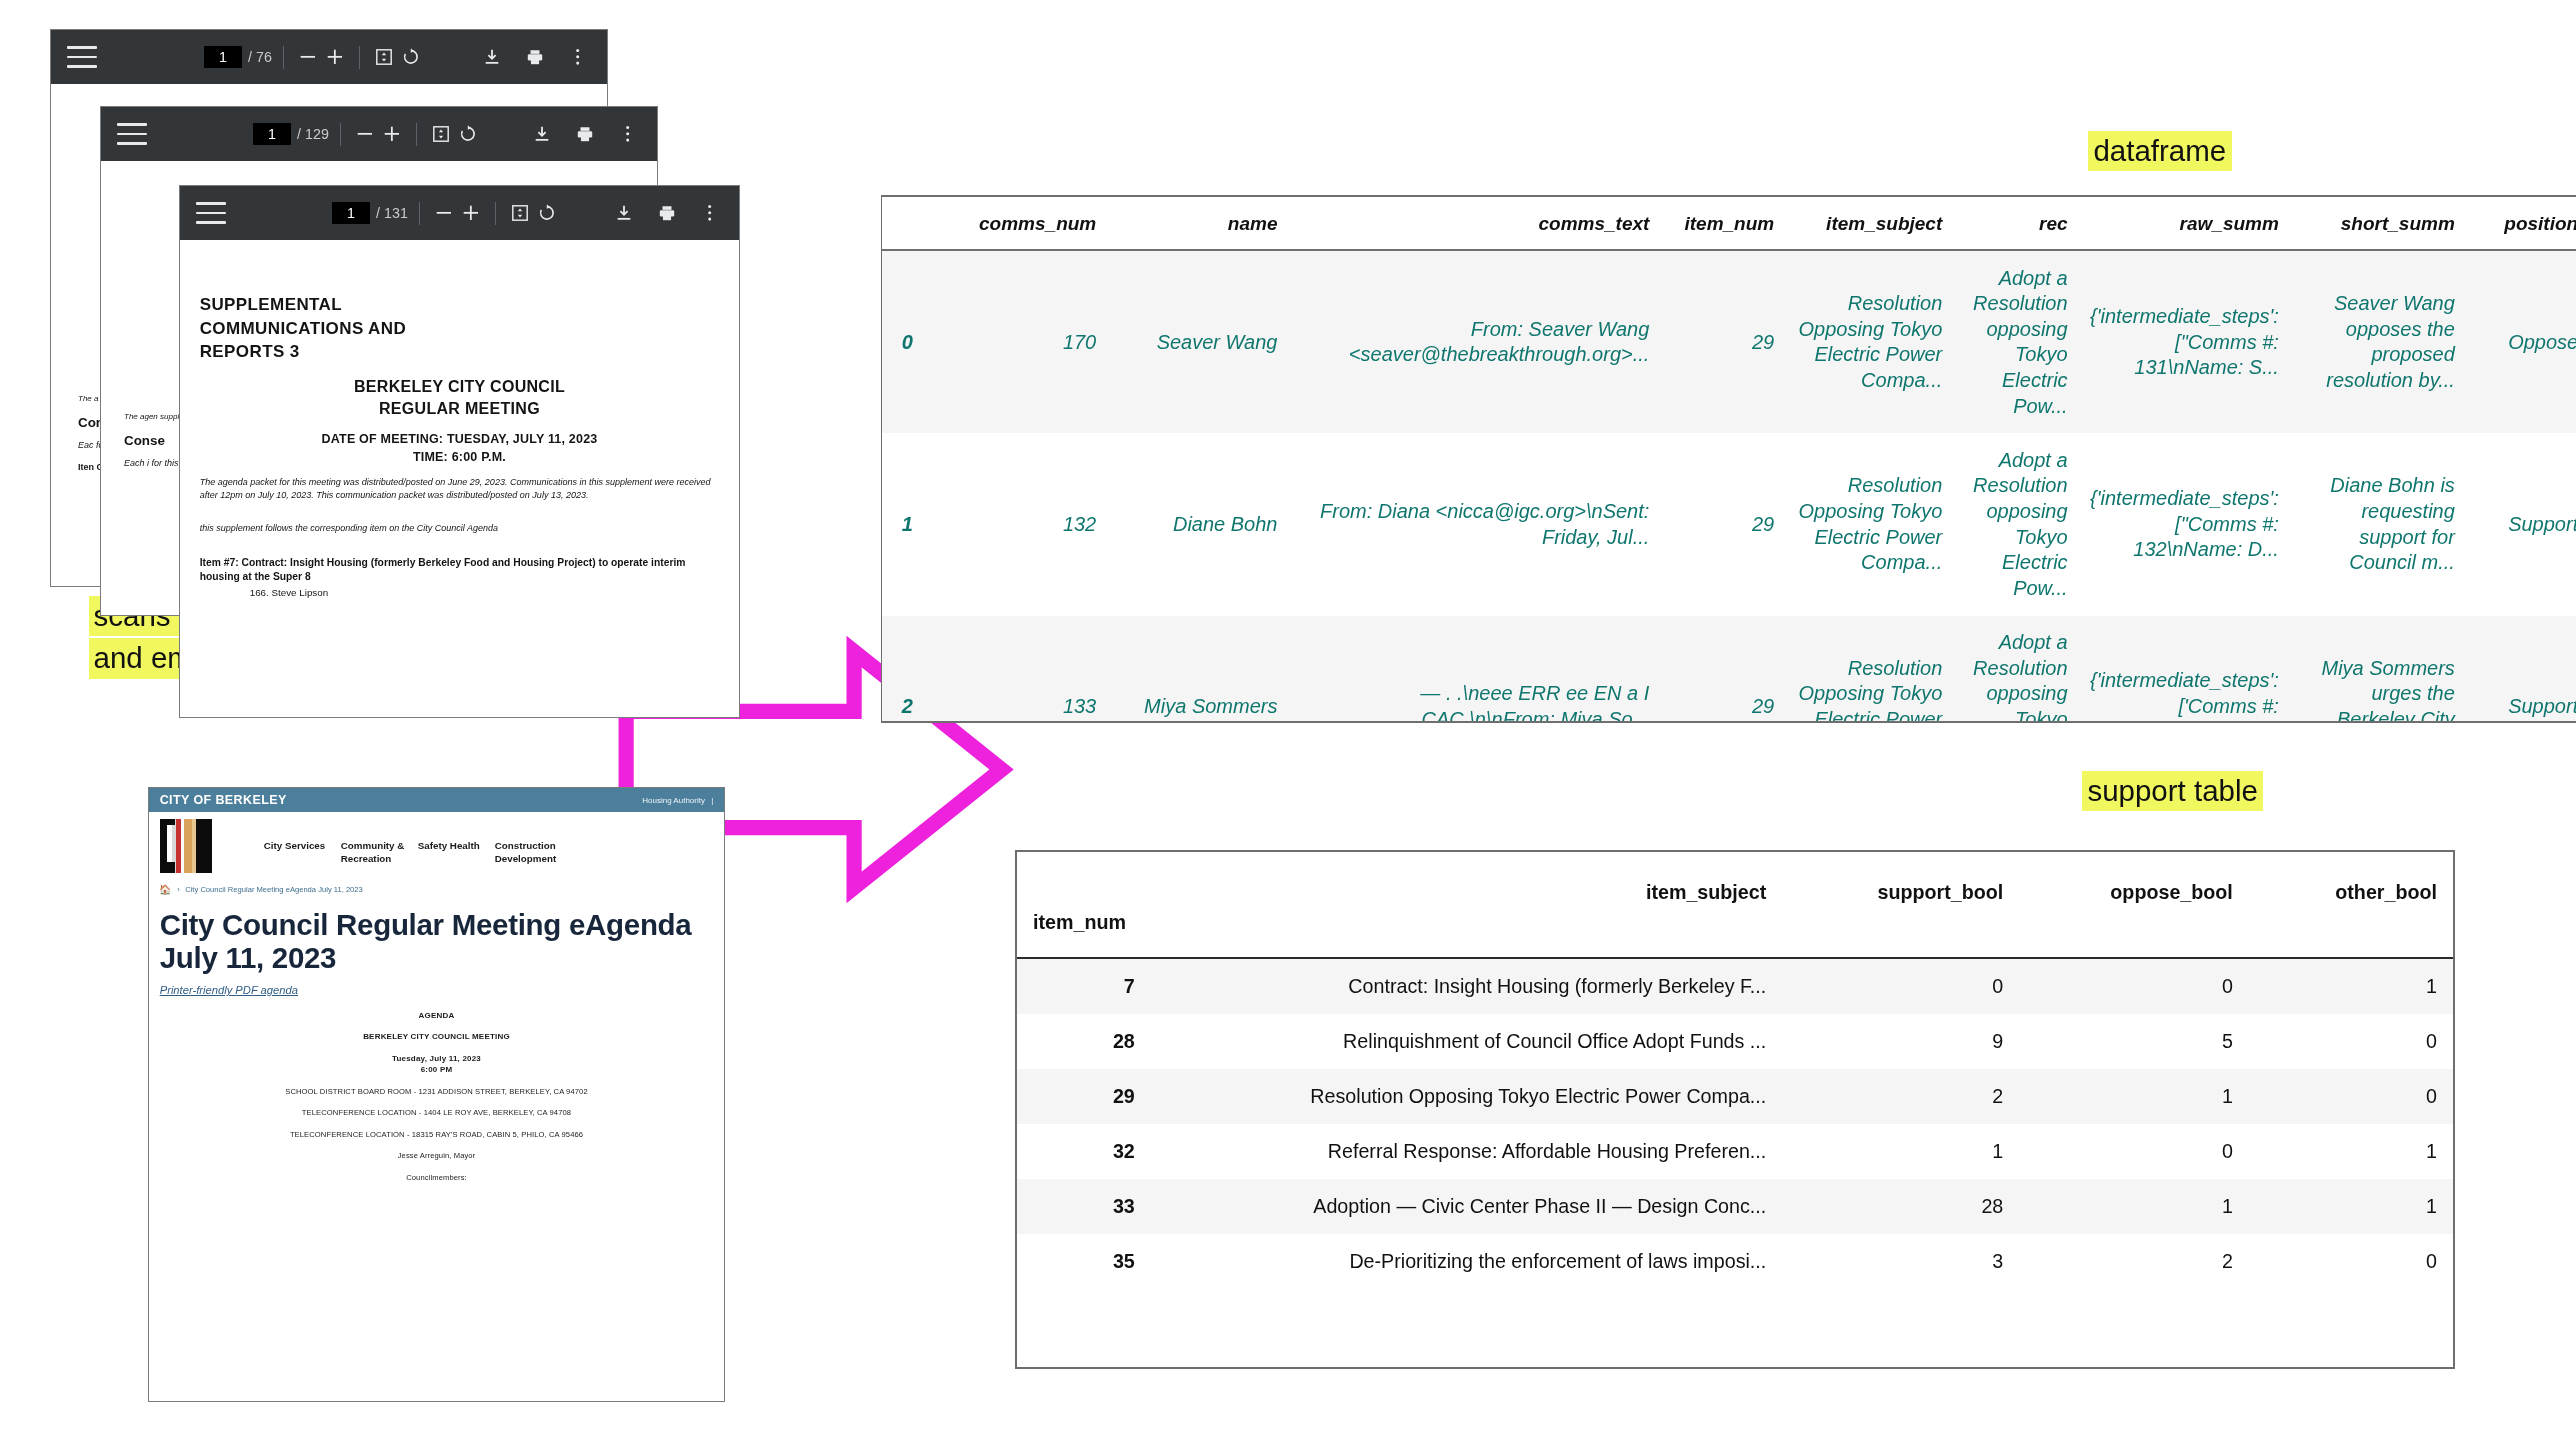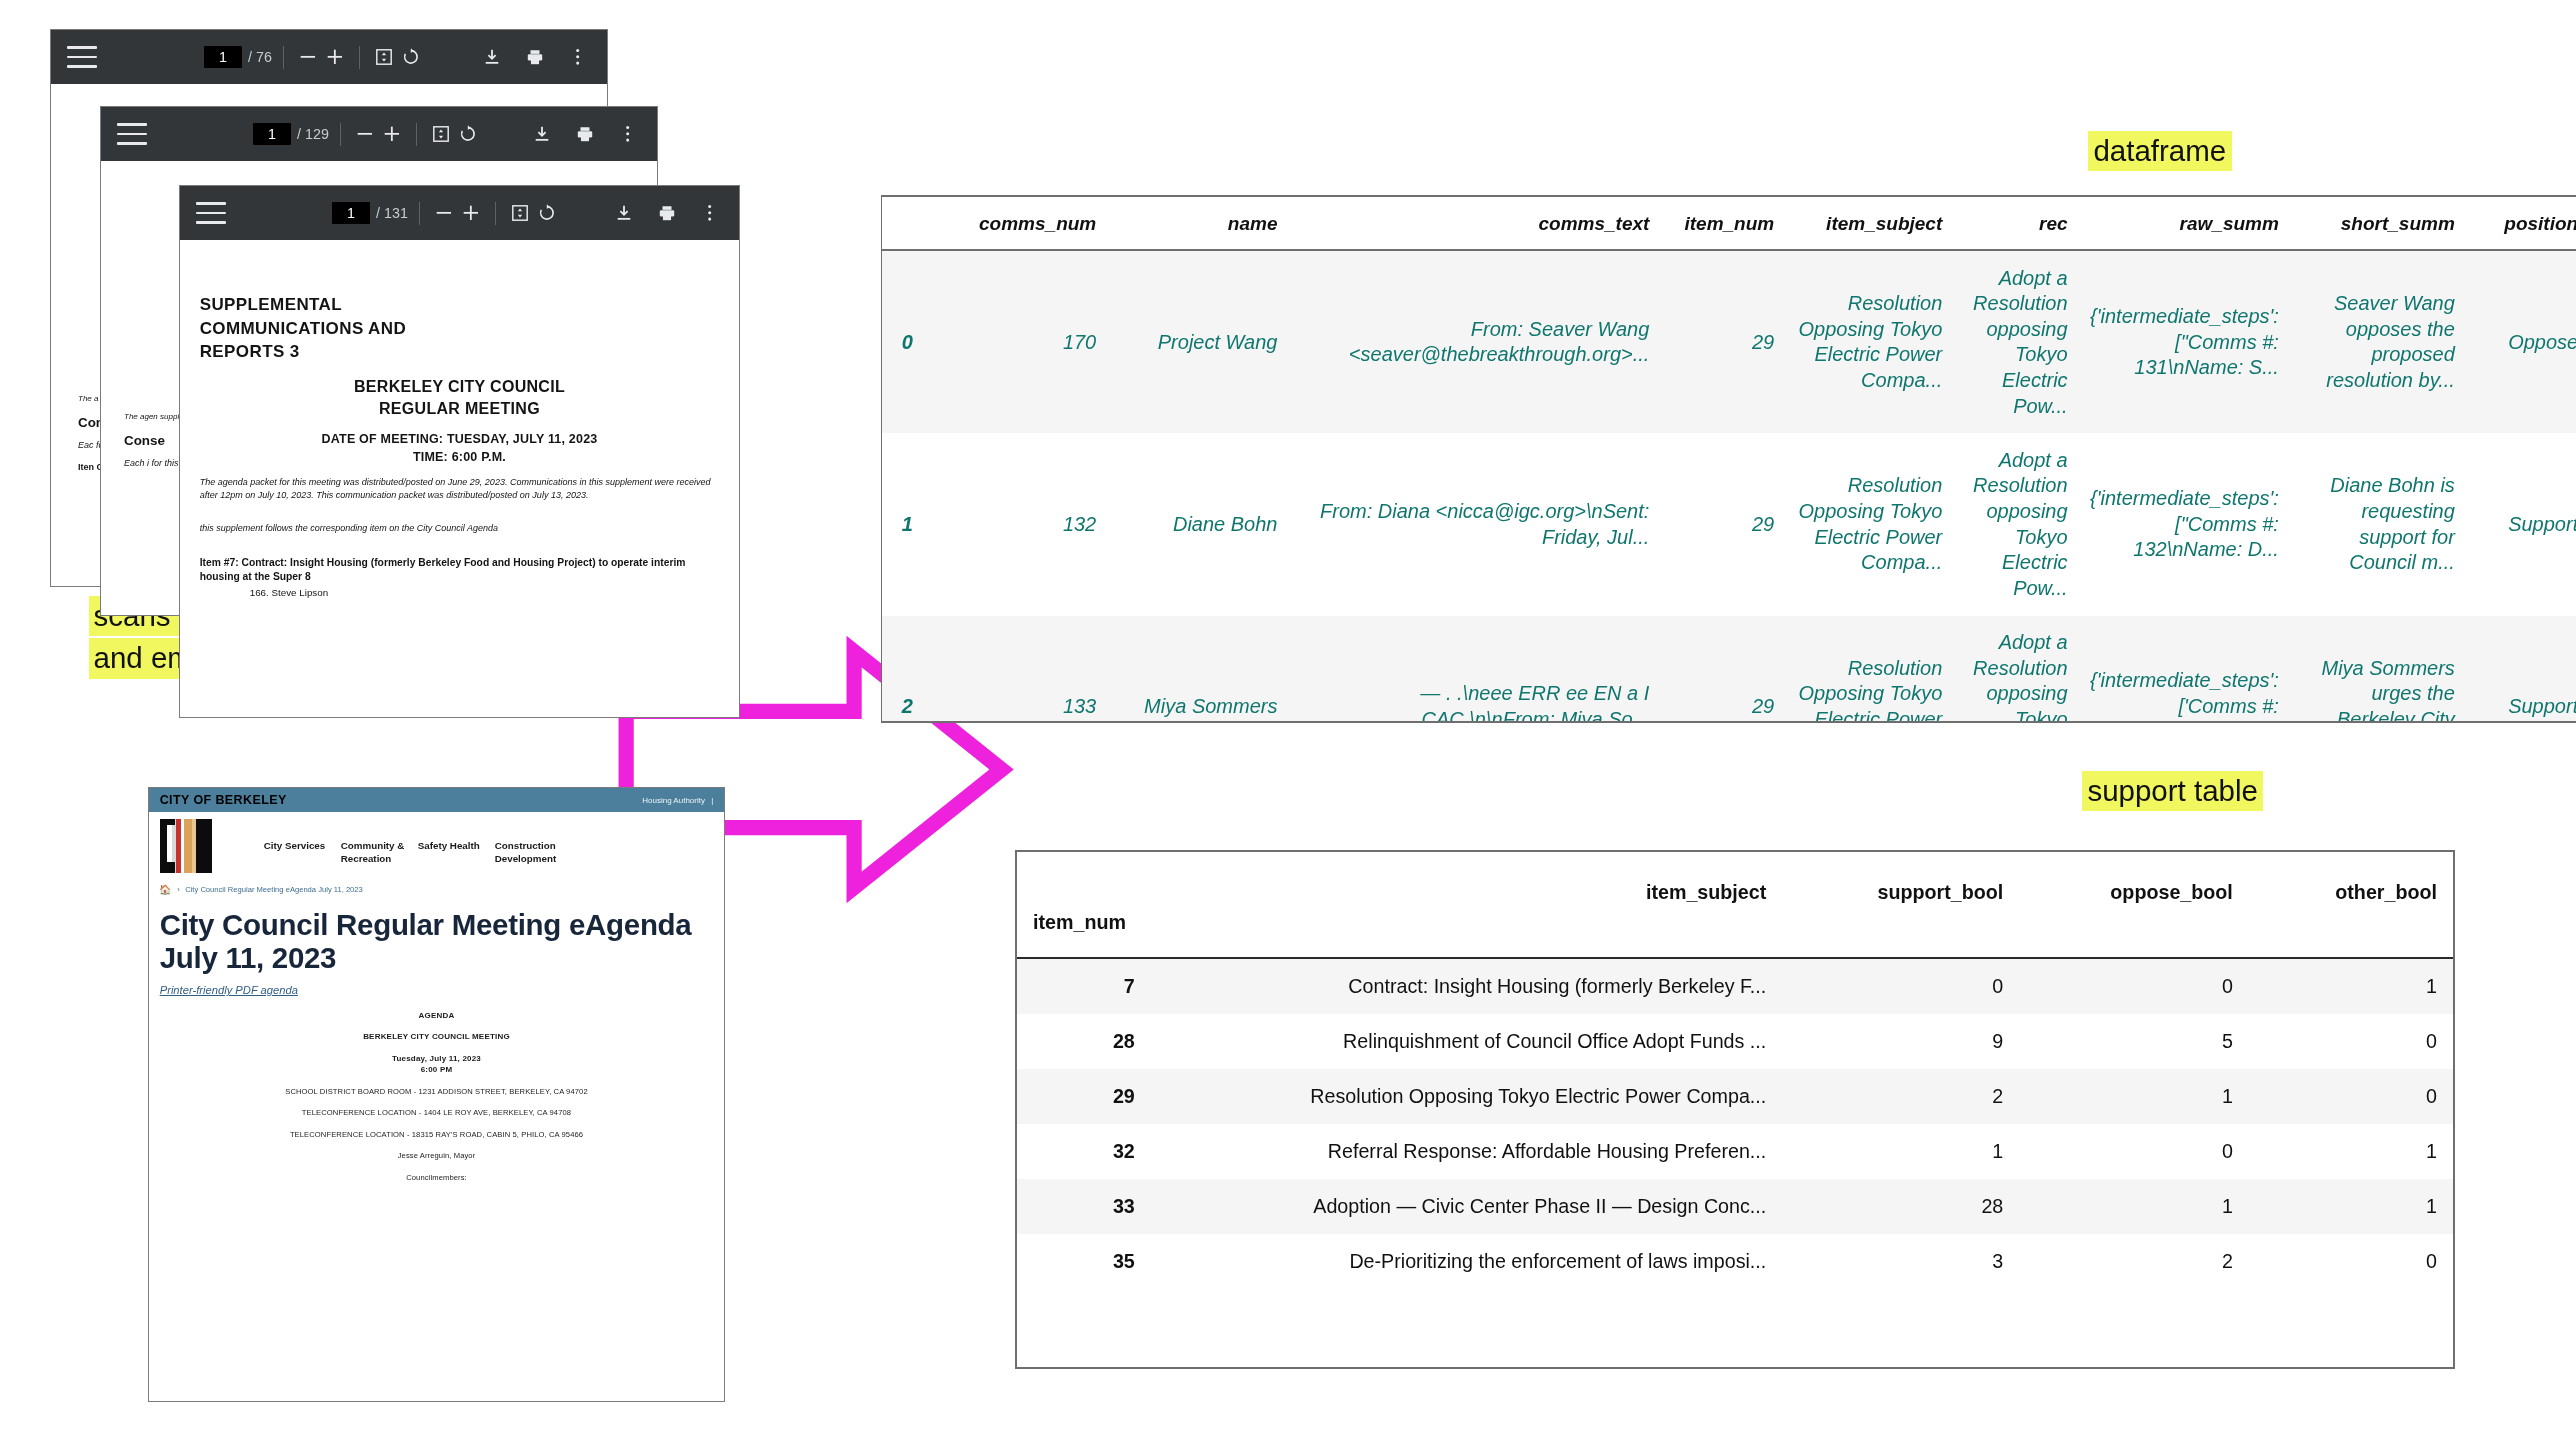--- a/index.html
+++ b/index.html
@@ -67,21 +67,21 @@
   .doc-small .itm{font-size:9px;font-weight:bold;margin-top:9px;line-height:1.35;}
 
   
   .webwin{
     position:absolute;background:#fff;border:1.8px solid #7b7b7b;box-sizing:border-box;overflow:hidden;
   }
   .bk-topbar{
     background:#4b7f9c;height:24px;display:flex;align-items:center;
     padding:0 10.7px;box-sizing:border-box;justify-content:space-between;
   }
-  .bk-brand{color:#000000;font-size:12.5px;font-weight:bold;letter-spacing:0.4px;}
+  .bk-brand{color:#ffffff;font-size:12.5px;font-weight:bold;letter-spacing:0.4px;}
   .bk-toplinks{color:#eef4f8;font-size:8px;display:flex;gap:6.3px;align-items:center;}
   .bk-header{display:flex;align-items:flex-start;padding:7.2px 10.7px 0 10.7px;height:63px;box-sizing:border-box;}
   .bk-logo{
     width:52px;height:54px;flex:0 0 auto;
     background:
       linear-gradient(90deg,#0c0c0c 0 14%, #ffffff 14% 24%, #d9d9d9 24% 30%, #c6302f 30% 40%,
       #ffffff 40% 46%, #d9a35c 46% 62%, #e8c690 62% 70%, #0c0c0c 70% 100%);
     position:relative;
   }
   .bk-logo:after{
@@ -454,21 +454,21 @@
         <th style="width:107px">rec</th>
         <th style="width:192px">raw_summ</th>
         <th style="width:161px">short_summ</th>
         <th style="width:107px">position</th>
       </tr>
     </thead>
     <tbody>
       <tr>
         <td class="idx">0</td>
         <td>170</td>
-        <td>Project Wang</td>
+        <td>Seaver Wang</td>
         <td>From: Seaver Wang &lt;seaver@thebreakthrough.org&gt;...</td>
         <td>29</td>
         <td>Resolution Opposing Tokyo Electric Power Compa...</td>
         <td>Adopt a Resolution opposing Tokyo Electric Pow...</td>
         <td>{'intermediate_steps': ["Comms #: 131\nName: S...</td>
         <td>Seaver Wang opposes the proposed resolution by...</td>
         <td>Oppose</td>
       </tr>
       <tr>
         <td class="idx">1</td>

